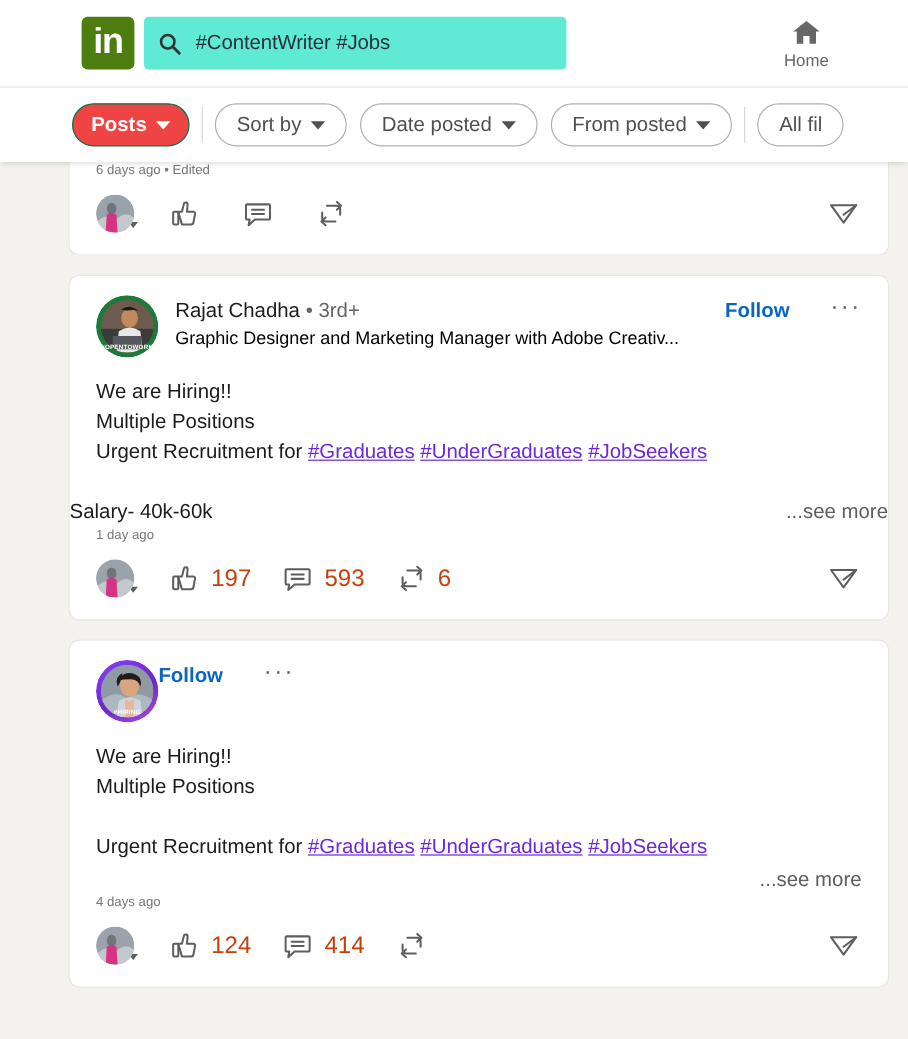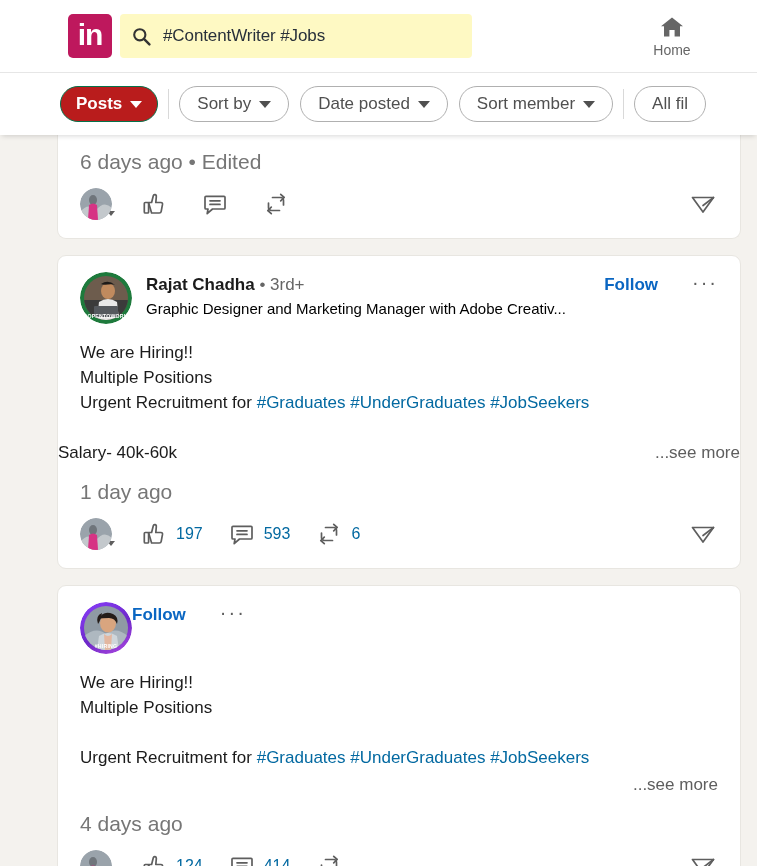--- a/index.html
+++ b/index.html
@@ -24,41 +24,41 @@
     border-bottom: 1px solid #e6e6e6;
     display: flex;
     align-items: center;
     padding-left: 68px;
     z-index: 40;
   }
 
   .li-logo {
     width: 44px;
     height: 44px;
-    background: #be185d;
+    background: #4d7c0f;
     border-radius: 5px;
     display: flex;
     align-items: center;
     justify-content: center;
     flex: 0 0 auto;
   }
   .li-logo span {
     color: #ffffff;
     font-size: 30px;
     font-weight: 700;
     line-height: 1;
     letter-spacing: -1px;
     padding-bottom: 3px;
     font-family: "Liberation Sans", sans-serif;
   }
 
   .search-wrap {
     width: 352px;
     height: 44px;
-    background: #fef9c3;
+    background: #5eead4;
     border-radius: 4px;
     display: flex;
     align-items: center;
     padding: 0 12px;
     margin-left: 8px;
     flex: 0 0 auto;
   }
   .search-icon { flex: 0 0 auto; display: block; }
   .search-input {
     border: none;
@@ -117,21 +117,21 @@
     padding: 0 17px;
     font-size: 17px;
     white-space: nowrap;
     background: #ffffff;
     border: 1px solid #b0b0b0;
     color: #505050;
     cursor: pointer;
     flex: 0 0 auto;
   }
   .pill.primary {
-    background: #b91c1c;
+    background: #ef4444;
     border-color: #05714a;
     color: #ffffff;
     font-weight: 600;
     padding: 0 15px;
   }
   .caret {
     width: 0; height: 0;
     border-left: 6px solid transparent;
     border-right: 6px solid transparent;
     border-top: 7px solid currentColor;
@@ -218,21 +218,21 @@
     margin-left: 14px;
     padding-top: 3px;
     min-width: 0;
     flex: 1 1 auto;
   }
   .name-line {
     font-size: 17px;
     line-height: 20px;
     white-space: nowrap;
   }
-  .name-line .name { font-weight: 700; color: #1b1b1b; }
+  .name-line .name { font-weight: 400; color: #1b1b1b; }
   .name-line .degree { color: #666666; font-weight: 400; }
   .headline {
     font-size: 15px;
     color: #000000;
     line-height: 20px;
     margin-top: 4px;
     white-space: nowrap;
     overflow: hidden;
     text-overflow: ellipsis;
     max-width: 440px;
@@ -269,63 +269,63 @@
 
   
   .post-body {
     padding: 16px 22px 0 22px;
     font-size: 17px;
     line-height: 25px;
     color: #1b1b1b;
   }
   .post-body .ln { white-space: pre-wrap; }
   .post-body .blank { height: 25px; }
-  .tag { color: #0369a1; }
+  .tag { color: #6d28d9; text-decoration: underline; }
 
   .salary-row {
     display: flex;
     align-items: baseline;
     justify-content: space-between;
     padding: 0 0 0 0;
   }
   .seemore {
     color: #5e5e5e;
     font-size: 17px;
     cursor: pointer;
     white-space: nowrap;
     flex: 0 0 auto;
   }
   .seemore-right {
     text-align: right;
     padding: 0 22px 0 0;
   }
 
   .timestamp {
-    font-size: 21px;
+    font-size: 11px;
     color: #767676;
-    padding: 15px 22px 0 22px;
+    padding: 1px 22px 0 22px;
   }
 
   
   .action-bar {
     display: flex;
     align-items: center;
     padding: 14px 22px 18px 22px;
     position: relative;
   }
   .act {
     display: inline-flex;
     align-items: center;
     gap: 9px;
     margin-right: 26px;
     cursor: pointer;
   }
   .act .count {
-    font-size: 16px;
-    color: #0369a1;
+    font-size: 20px;
+    color: #c2410c;
   }
   .react-control {
     display: inline-flex;
     align-items: flex-end;
     margin-right: 26px;
     cursor: pointer;
     position: relative;
   }
   .react-avatar {
     width: 32px;
@@ -403,21 +403,21 @@
   </button>
   <div class="pill-gap"></div>
 
   <button class="pill">
     <span>Date posted</span>
     <i class="caret"></i>
   </button>
   <div class="pill-gap"></div>
 
   <button class="pill">
-    <span>Sort member</span>
+    <span>From posted</span>
     <i class="caret"></i>
   </button>
 
   <div class="divider"></div>
 
   <button class="pill">
     <span>All fil</span>
   </button>
 </div>
 

